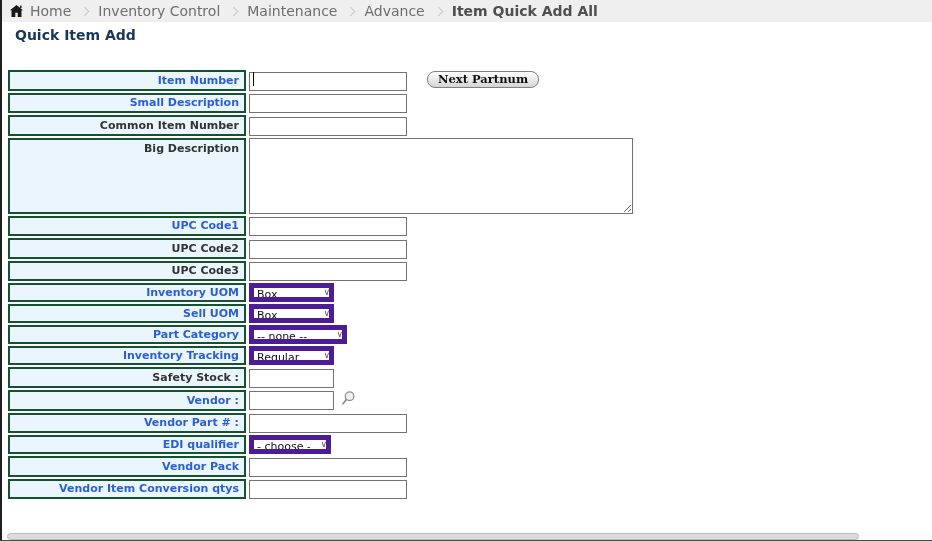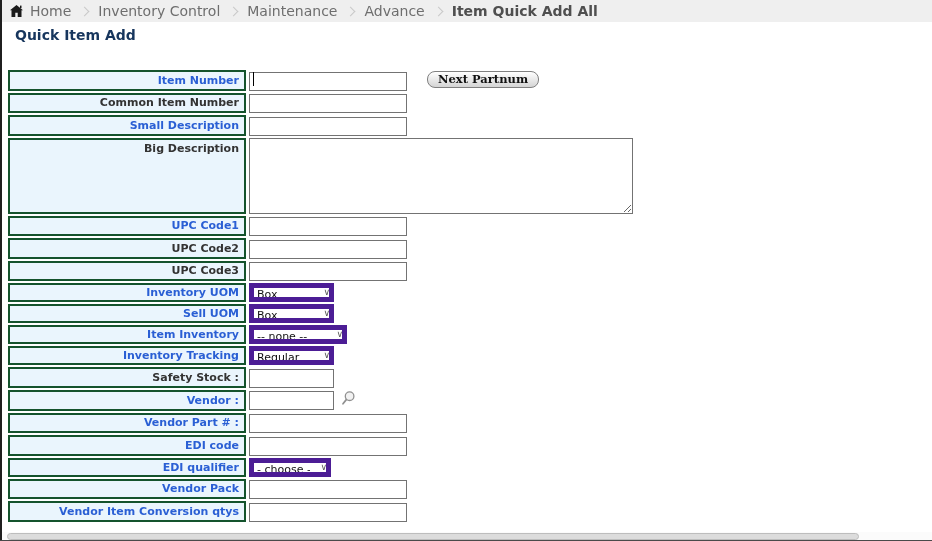--- a/index.html
+++ b/index.html
@@ -81,27 +81,27 @@
 
 <div class="form">
     <div class="row">
       <div class="lbl blue">Item Number</div>
       <div class="ctl">
         <span class="input-wrap"><input class="txt" style="width: 158px;"><span class="caret"></span></span>
         <button class="btn-next">Next Partnum</button>
       </div>
     </div>
     <div class="row">
-      <div class="lbl black">Common Item Number</div>
+      <div class="lbl blue">Small Description</div>
       <div class="ctl">
         <span class="input-wrap"><input class="txt" style="width: 158px;"></span>
       </div>
     </div>
     <div class="row">
-      <div class="lbl blue">Small Description</div>
+      <div class="lbl black">Common Item Number</div>
       <div class="ctl">
         <span class="input-wrap"><input class="txt" style="width: 158px;"></span>
       </div>
     </div>
     <div class="row">
       <div class="lbl black tall">Big Description</div>
       <div class="ctl">
         <textarea class="big" style=""></textarea>
       </div>
     </div>
@@ -129,21 +129,21 @@
         <span class="select-wrap"><select style="width: 85px;"><option>Box</option></select><span class="arrow">∨</span></span>
       </div>
     </div>
     <div class="row">
       <div class="lbl blue">Sell UOM</div>
       <div class="ctl">
         <span class="select-wrap"><select style="width: 85px;"><option>Box</option></select><span class="arrow">∨</span></span>
       </div>
     </div>
     <div class="row">
-      <div class="lbl blue">Item Inventory</div>
+      <div class="lbl blue">Part Category</div>
       <div class="ctl">
         <span class="select-wrap"><select style="width: 98px;"><option>-- none --</option></select><span class="arrow">∨</span></span>
       </div>
     </div>
     <div class="row">
       <div class="lbl blue">Inventory Tracking</div>
       <div class="ctl">
         <span class="select-wrap"><select style="width: 85px;"><option>Regular</option></select><span class="arrow">∨</span></span>
       </div>
     </div>
@@ -163,26 +163,20 @@
           </svg></span>
       </div>
     </div>
     <div class="row">
       <div class="lbl blue">Vendor Part # :</div>
       <div class="ctl">
         <span class="input-wrap"><input class="txt" style="width: 158px;"></span>
       </div>
     </div>
     <div class="row">
-      <div class="lbl blue">EDI code</div>
-      <div class="ctl">
-        <span class="input-wrap"><input class="txt" style="width: 158px;"></span>
-      </div>
-    </div>
-    <div class="row">
       <div class="lbl blue">EDI qualifier</div>
       <div class="ctl">
         <span class="select-wrap"><select style="width: 82px;"><option>- choose -</option></select><span class="arrow">∨</span></span>
       </div>
     </div>
     <div class="row">
       <div class="lbl blue">Vendor Pack</div>
       <div class="ctl">
         <span class="input-wrap"><input class="txt" style="width: 158px;"></span>
       </div>

